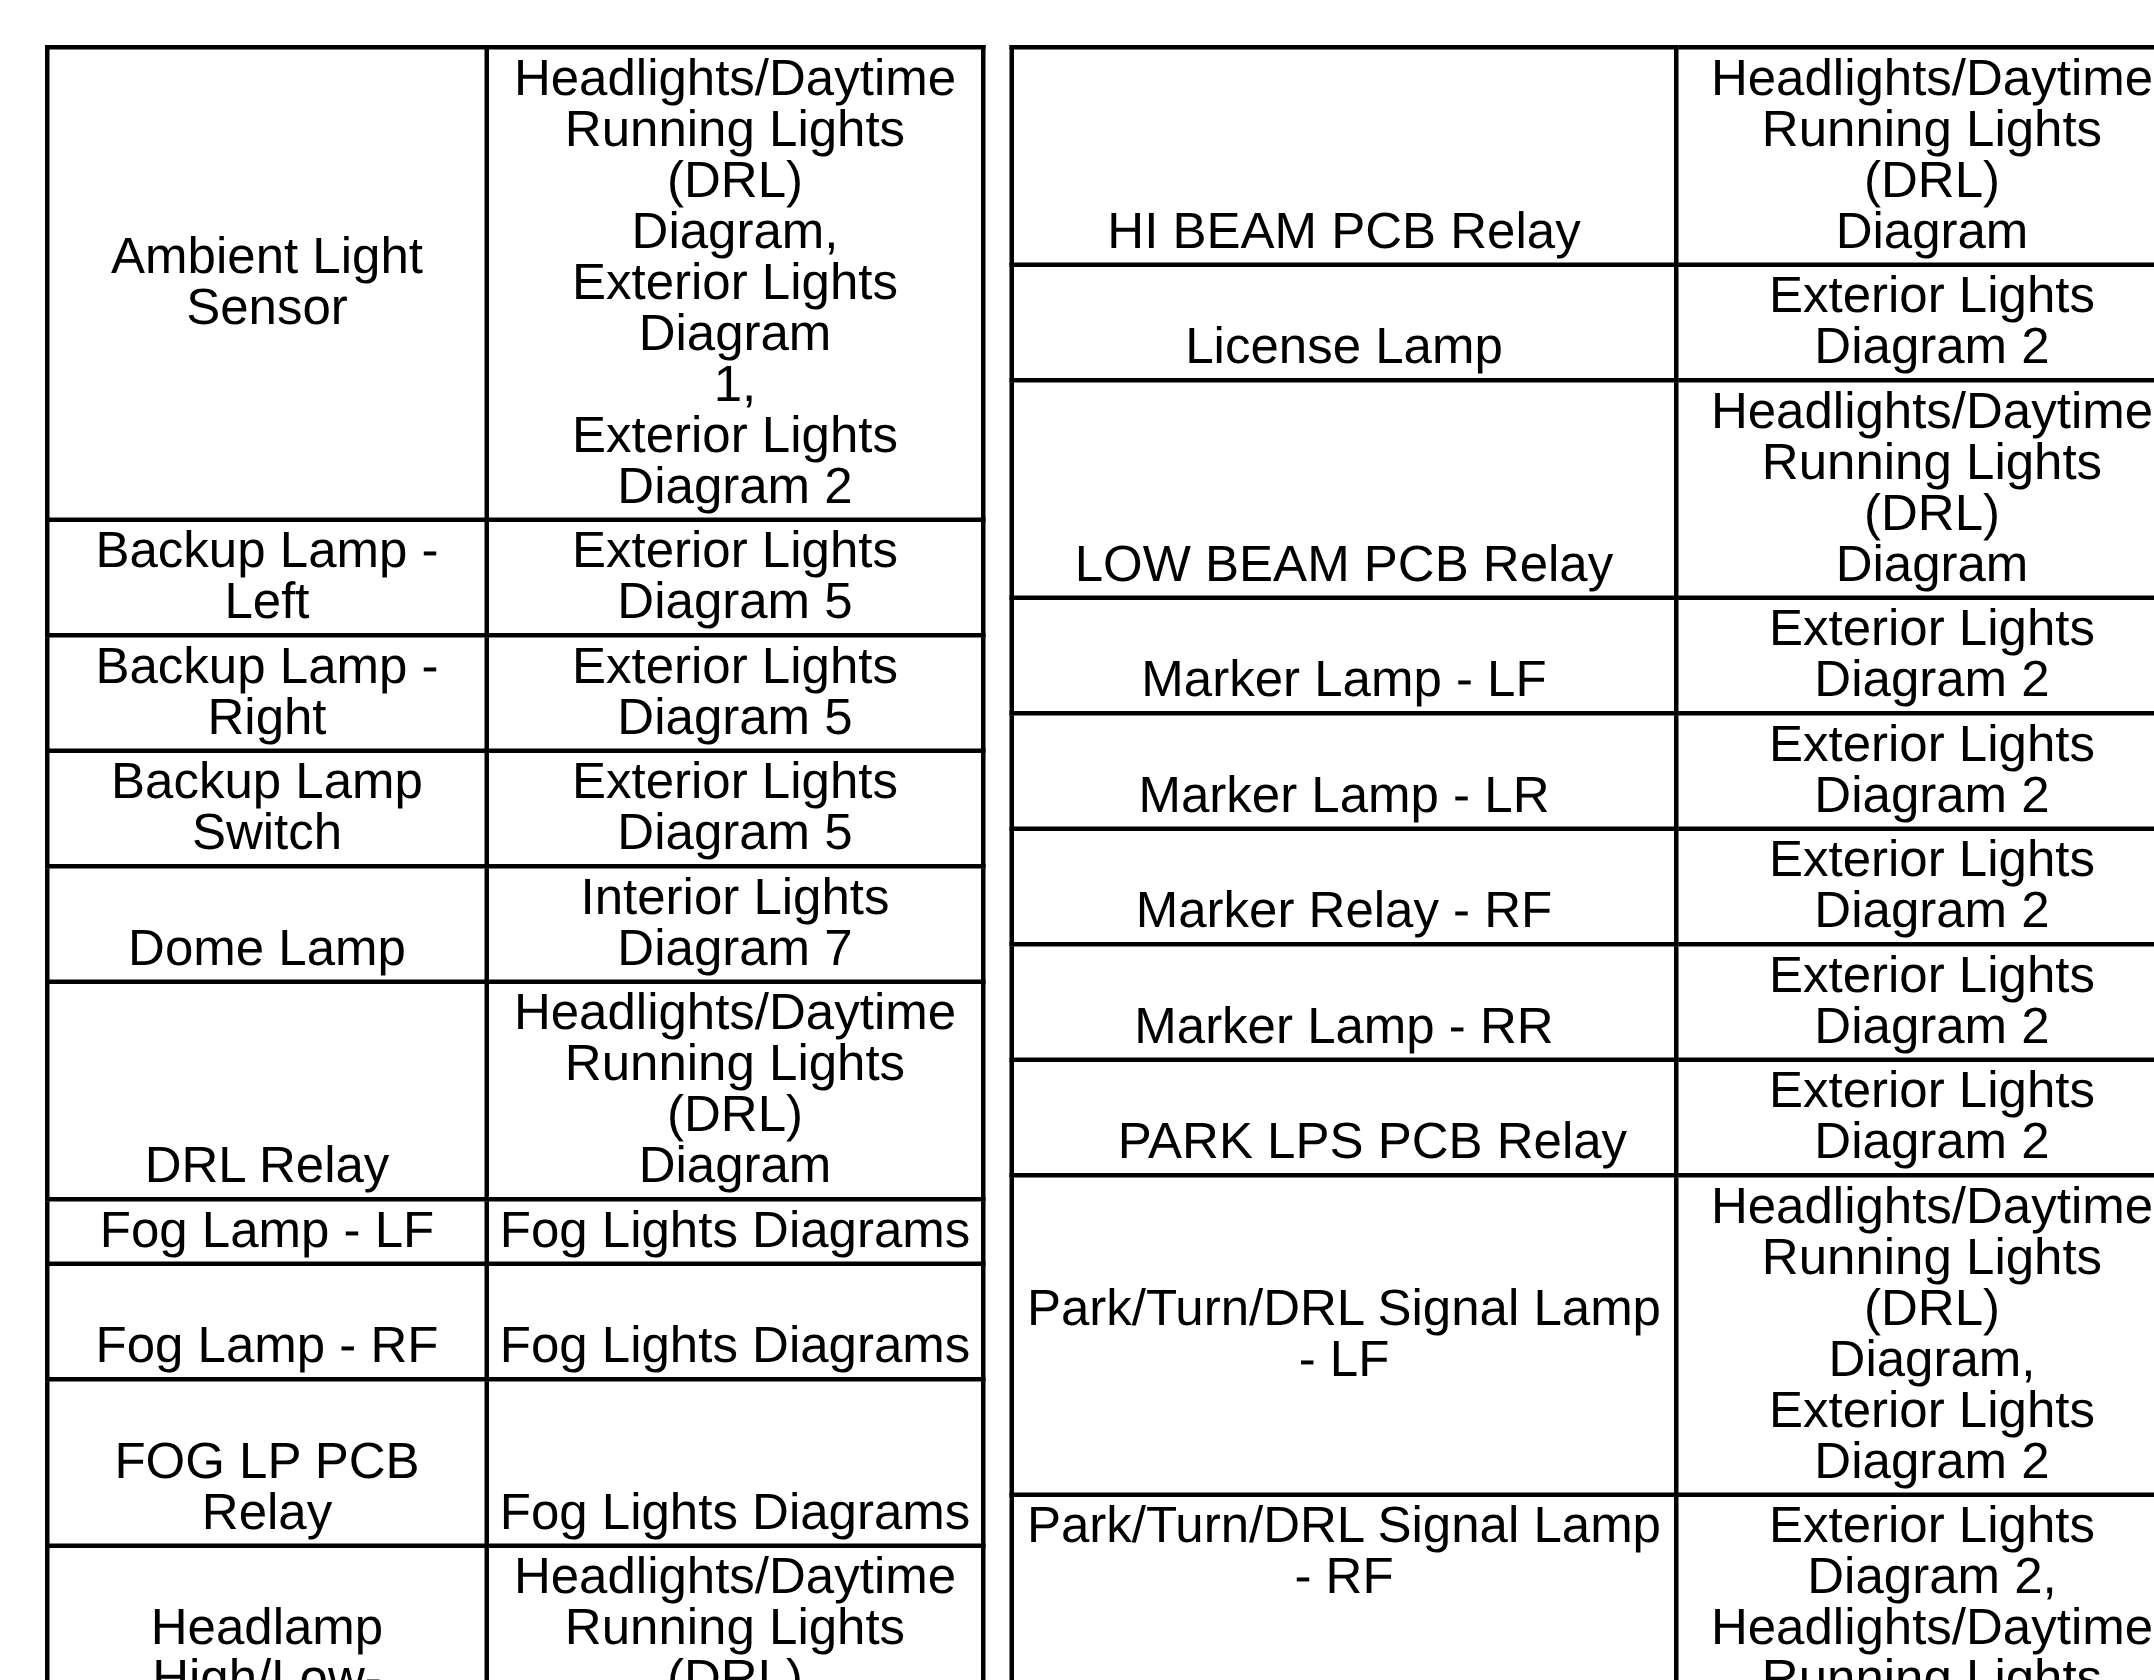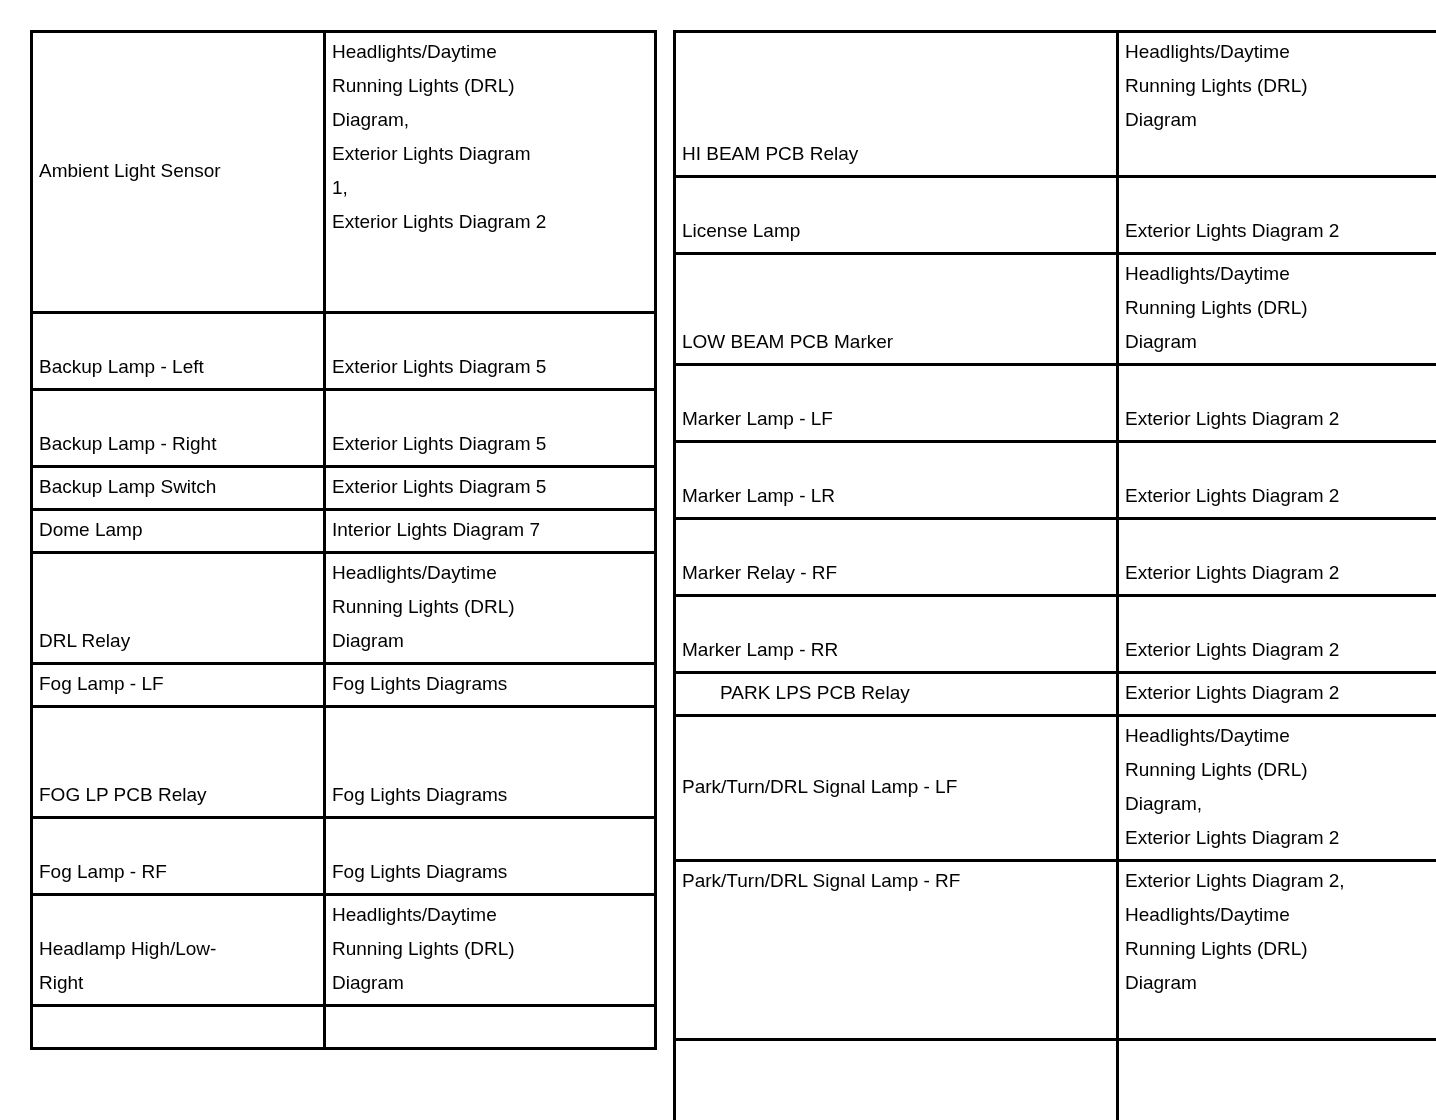--- a/index.html
+++ b/index.html
@@ -38,25 +38,26 @@
   table.right {
     width: 760px;
   }
   .gap {
     width: 16px;
     flex: 0 0 16px;
   }
   table.grid td {
     border: 3px solid #000;
     padding: 2px 6px 4px 6px;
-    font-size: 19px;
+    font-size: 34px;
     line-height: 34px;
     vertical-align: bottom;
     white-space: pre-line;
     word-wrap: break-word;
+    text-align: center;
   }
   table.left td.c0 { width: 278px; }
   table.left td.c1 { width: 316px; }
   table.right td.c0 { width: 428px; }
   table.right td.c1 { width: 326px; }
 </style>
 </head>
 <body>
 
 <div class="page">
@@ -93,25 +94,25 @@
           <td class="c0" style="height:102px;">DRL Relay</td>
           <td class="c1" style="vertical-align:top;">Headlights/Daytime
 Running Lights (DRL)
 Diagram</td>
         </tr>
         <tr>
           <td class="c0" style="height:34px;margin-top:27px;">Fog Lamp - LF</td>
           <td class="c1">Fog Lights Diagrams</td>
         </tr>
         <tr>
-          <td class="c0" style="height:102px;">FOG LP PCB Relay</td>
+          <td class="c0" style="height:68px;">Fog Lamp - RF</td>
           <td class="c1">Fog Lights Diagrams</td>
         </tr>
         <tr>
-          <td class="c0" style="height:68px;">Fog Lamp - RF</td>
+          <td class="c0" style="height:102px;">FOG LP PCB Relay</td>
           <td class="c1">Fog Lights Diagrams</td>
         </tr>
         <tr>
           <td class="c0" style="height:102px;">Headlamp High/Low-
 Right</td>
           <td class="c1" style="vertical-align:top;">Headlights/Daytime
 Running Lights (DRL)
 Diagram</td>
         </tr>
         <tr>
@@ -129,21 +130,21 @@
           <td class="c0" style="height:136px;">HI BEAM PCB Relay</td>
           <td class="c1" style="vertical-align:top;">Headlights/Daytime
 Running Lights (DRL)
 Diagram</td>
         </tr>
         <tr>
           <td class="c0" style="height:68px;">License Lamp</td>
           <td class="c1">Exterior Lights Diagram 2</td>
         </tr>
         <tr>
-          <td class="c0" style="height:102px;">LOW BEAM PCB Marker</td>
+          <td class="c0" style="height:102px;">LOW BEAM PCB Relay</td>
           <td class="c1" style="vertical-align:top;">Headlights/Daytime
 Running Lights (DRL)
 Diagram</td>
         </tr>
         <tr>
           <td class="c0" style="height:68px;margin-top:36px;">Marker Lamp - LF</td>
           <td class="c1">Exterior Lights Diagram 2</td>
         </tr>
         <tr>
           <td class="c0" style="height:68px;">Marker Lamp - LR</td>

